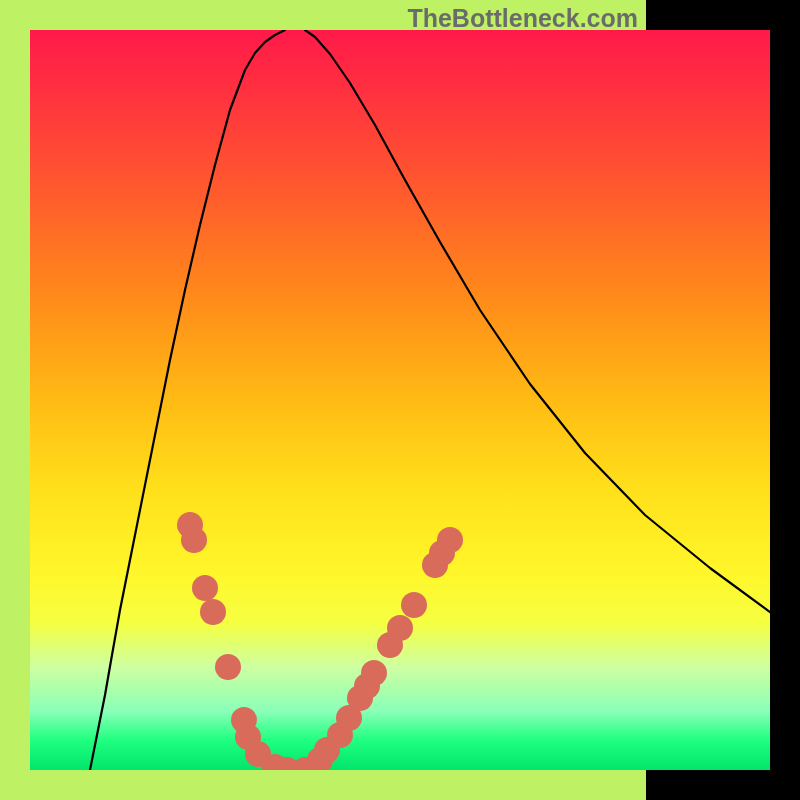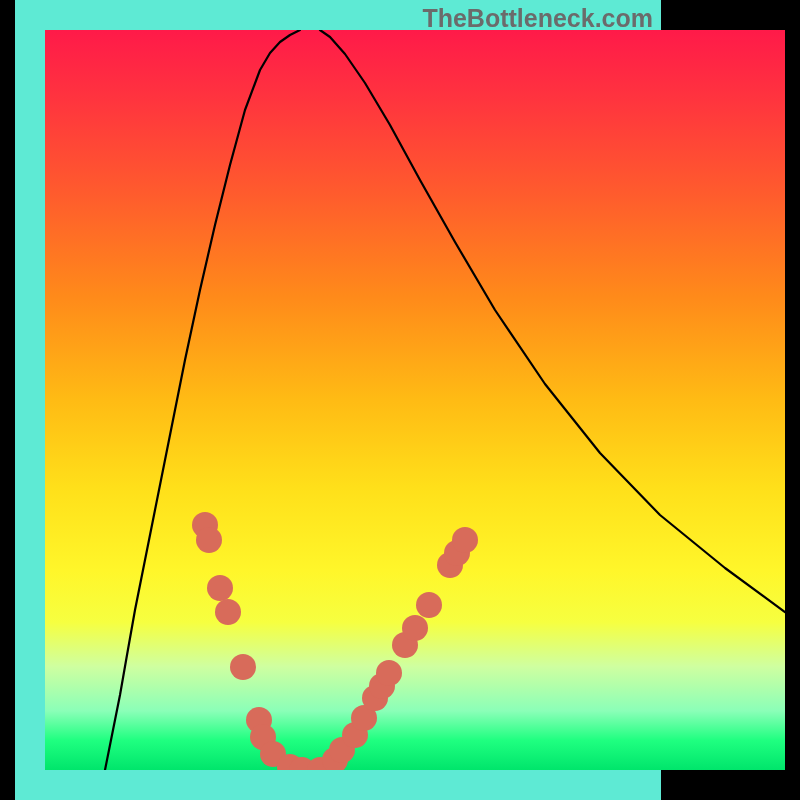--- a/index.html
+++ b/index.html
@@ -8,22 +8,21 @@
     width: 800px;
     height: 800px;
     background: #000;
     overflow: hidden;
     font-family: Arial, Helvetica, sans-serif;
   }
   .frame {
     position: absolute;
     width: 646px;
     height: 800px;
-    background: #5eead4;
-    margin-left: 15px;
+    background: #bef264;
   }
   .plot {
     position: absolute;
     left: 30px;
     top: 30px;
     width: 740px;
     height: 740px;
     background: linear-gradient(to bottom,
       #ff1a49 0%,
       #ff3040 8%,

